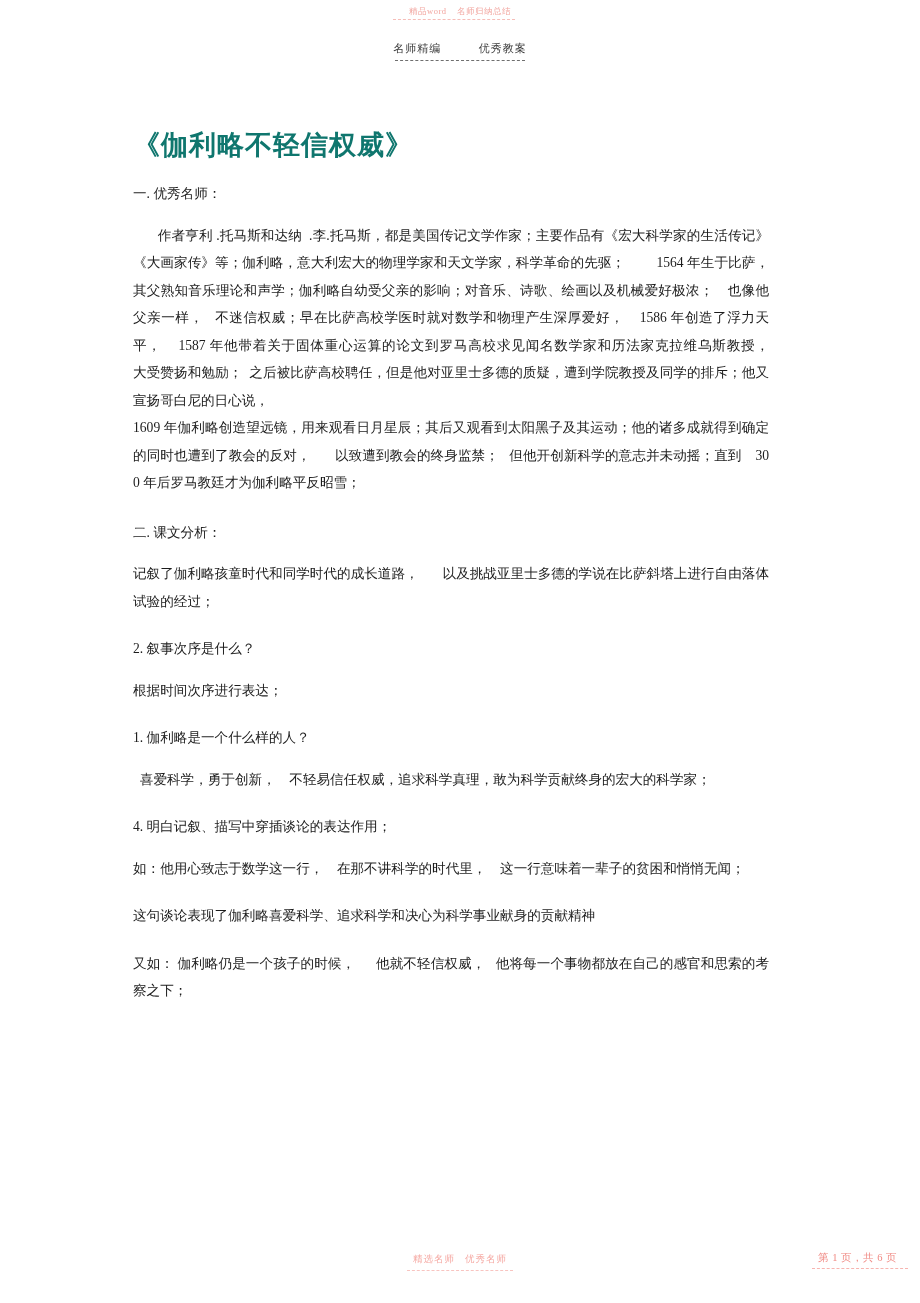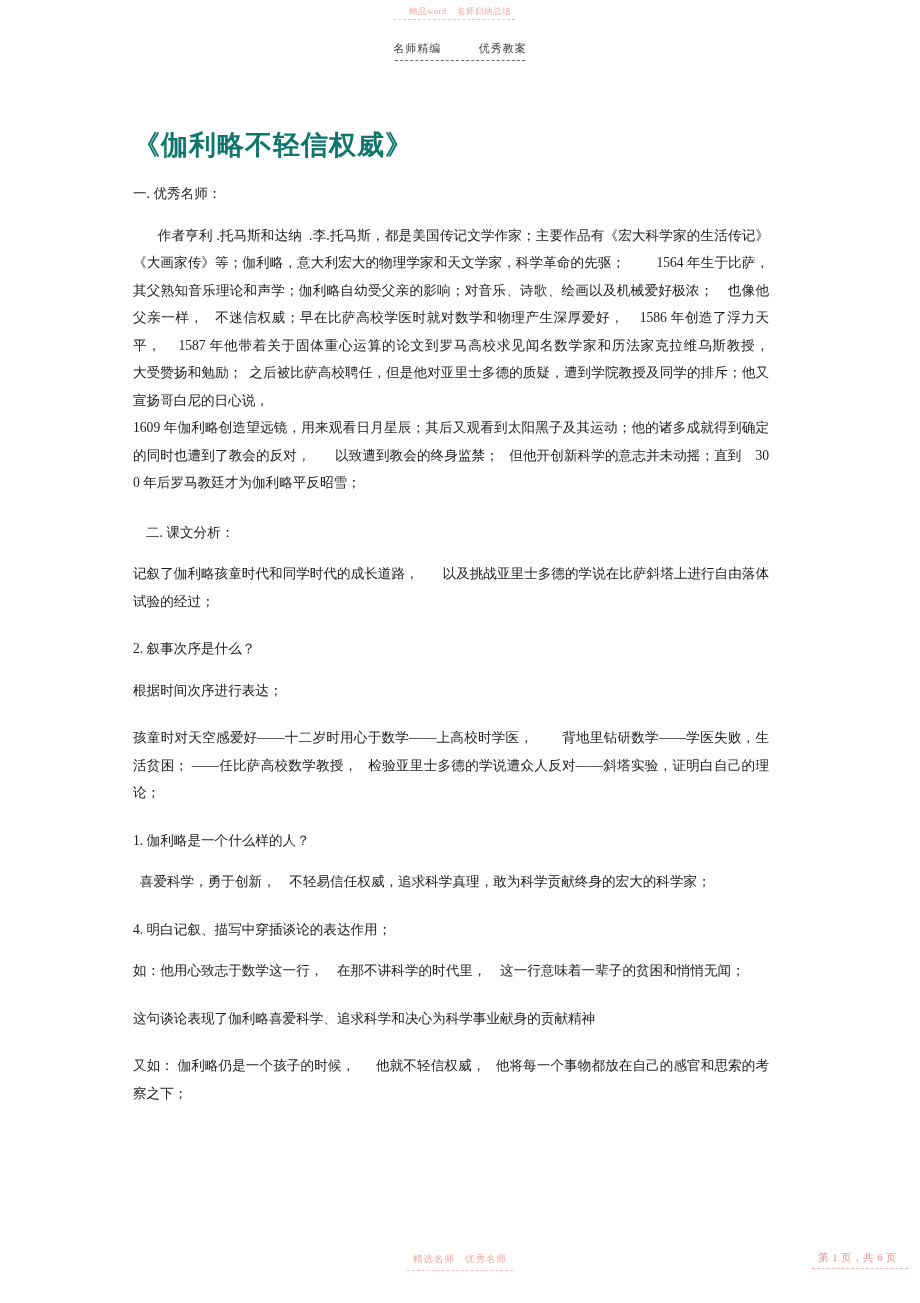--- a/index.html
+++ b/index.html
@@ -176,27 +176,26 @@
   <h1 class="doc-title">《伽利略不轻信权威》</h1>
 
   <div class="body-block">
 
     <p class="heading">一. 优秀名师：</p>
 
     <p class="para gap-sm">       作者亨利 .托马斯和达纳  .李.托马斯，都是美国传记文学作家；主要作品有《宏大科学家的生活传记》    《大画家传》等；伽利略，意大利宏大的物理学家和天文学家，科学革命的先驱；         1564 年生于比萨，其父熟知音乐理论和声学；伽利略自幼受父亲的影响；对音乐、诗歌、绘画以及机械爱好极浓；    也像他父亲一样，   不迷信权威；早在比萨高校学医时就对数学和物理产生深厚爱好，    1586 年创造了浮力天平，    1587 年他带着关于固体重心运算的论文到罗马高校求见闻名数学家和历法家克拉维乌斯教授，         大受赞扬和勉励；  之后被比萨高校聘任，但是他对亚里士多德的质疑，遭到学院教授及同学的排斥；他又宣扬哥白尼的日心说，</p>
 
     <p class="para tight">1609 年伽利略创造望远镜，用来观看日月星辰；其后又观看到太阳黑子及其运动；他的诸多成就得到确定的同时也遭到了教会的反对，       以致遭到教会的终身监禁；   但他开创新科学的意志并未动摇；直到    300 年后罗马教廷才为伽利略平反昭雪；</p>
 
-    <p class="heading" style="margin-top:22px;margin-left:13px;">二. 课文分析：</p>
+    <p class="heading" style="margin-top:22px;">二. 课文分析：</p>
 
     <p class="para gap-sm">记叙了伽利略孩童时代和同学时代的成长道路，       以及挑战亚里士多德的学说在比萨斜塔上进行自由落体试验的经过；</p>
 
     <p class="q-label" style="margin-top:20px;">2. 叙事次序是什么？</p>
     <p class="para gap-sm">根据时间次序进行表达；</p>
-    <p class="para gap-md">孩童时对天空感爱好——十二岁时用心于数学——上高校时学医，        背地里钻研数学——学医失败，生活贫困； ——任比萨高校数学教授，   检验亚里士多德的学说遭众人反对——斜塔实验，证明白自己的理论；</p>
 
     <p class="q-label" style="margin-top:20px;">1. 伽利略是一个什么样的人？</p>
     <p class="para gap-sm">  喜爱科学，勇于创新，    不轻易信任权威，追求科学真理，敢为科学贡献终身的宏大的科学家；</p>
 
     <p class="q-label" style="margin-top:20px;">4. 明白记叙、描写中穿插谈论的表达作用；</p>
     <p class="para gap-sm">如：他用心致志于数学这一行，    在那不讲科学的时代里，    这一行意味着一辈子的贫困和悄悄无闻；</p>
     <p class="para gap-md">这句谈论表现了伽利略喜爱科学、追求科学和决心为科学事业献身的贡献精神</p>
     <p class="para gap-md">又如： 伽利略仍是一个孩子的时候，      他就不轻信权威，   他将每一个事物都放在自己的感官和思索的考察之下；</p>
 
   </div>

